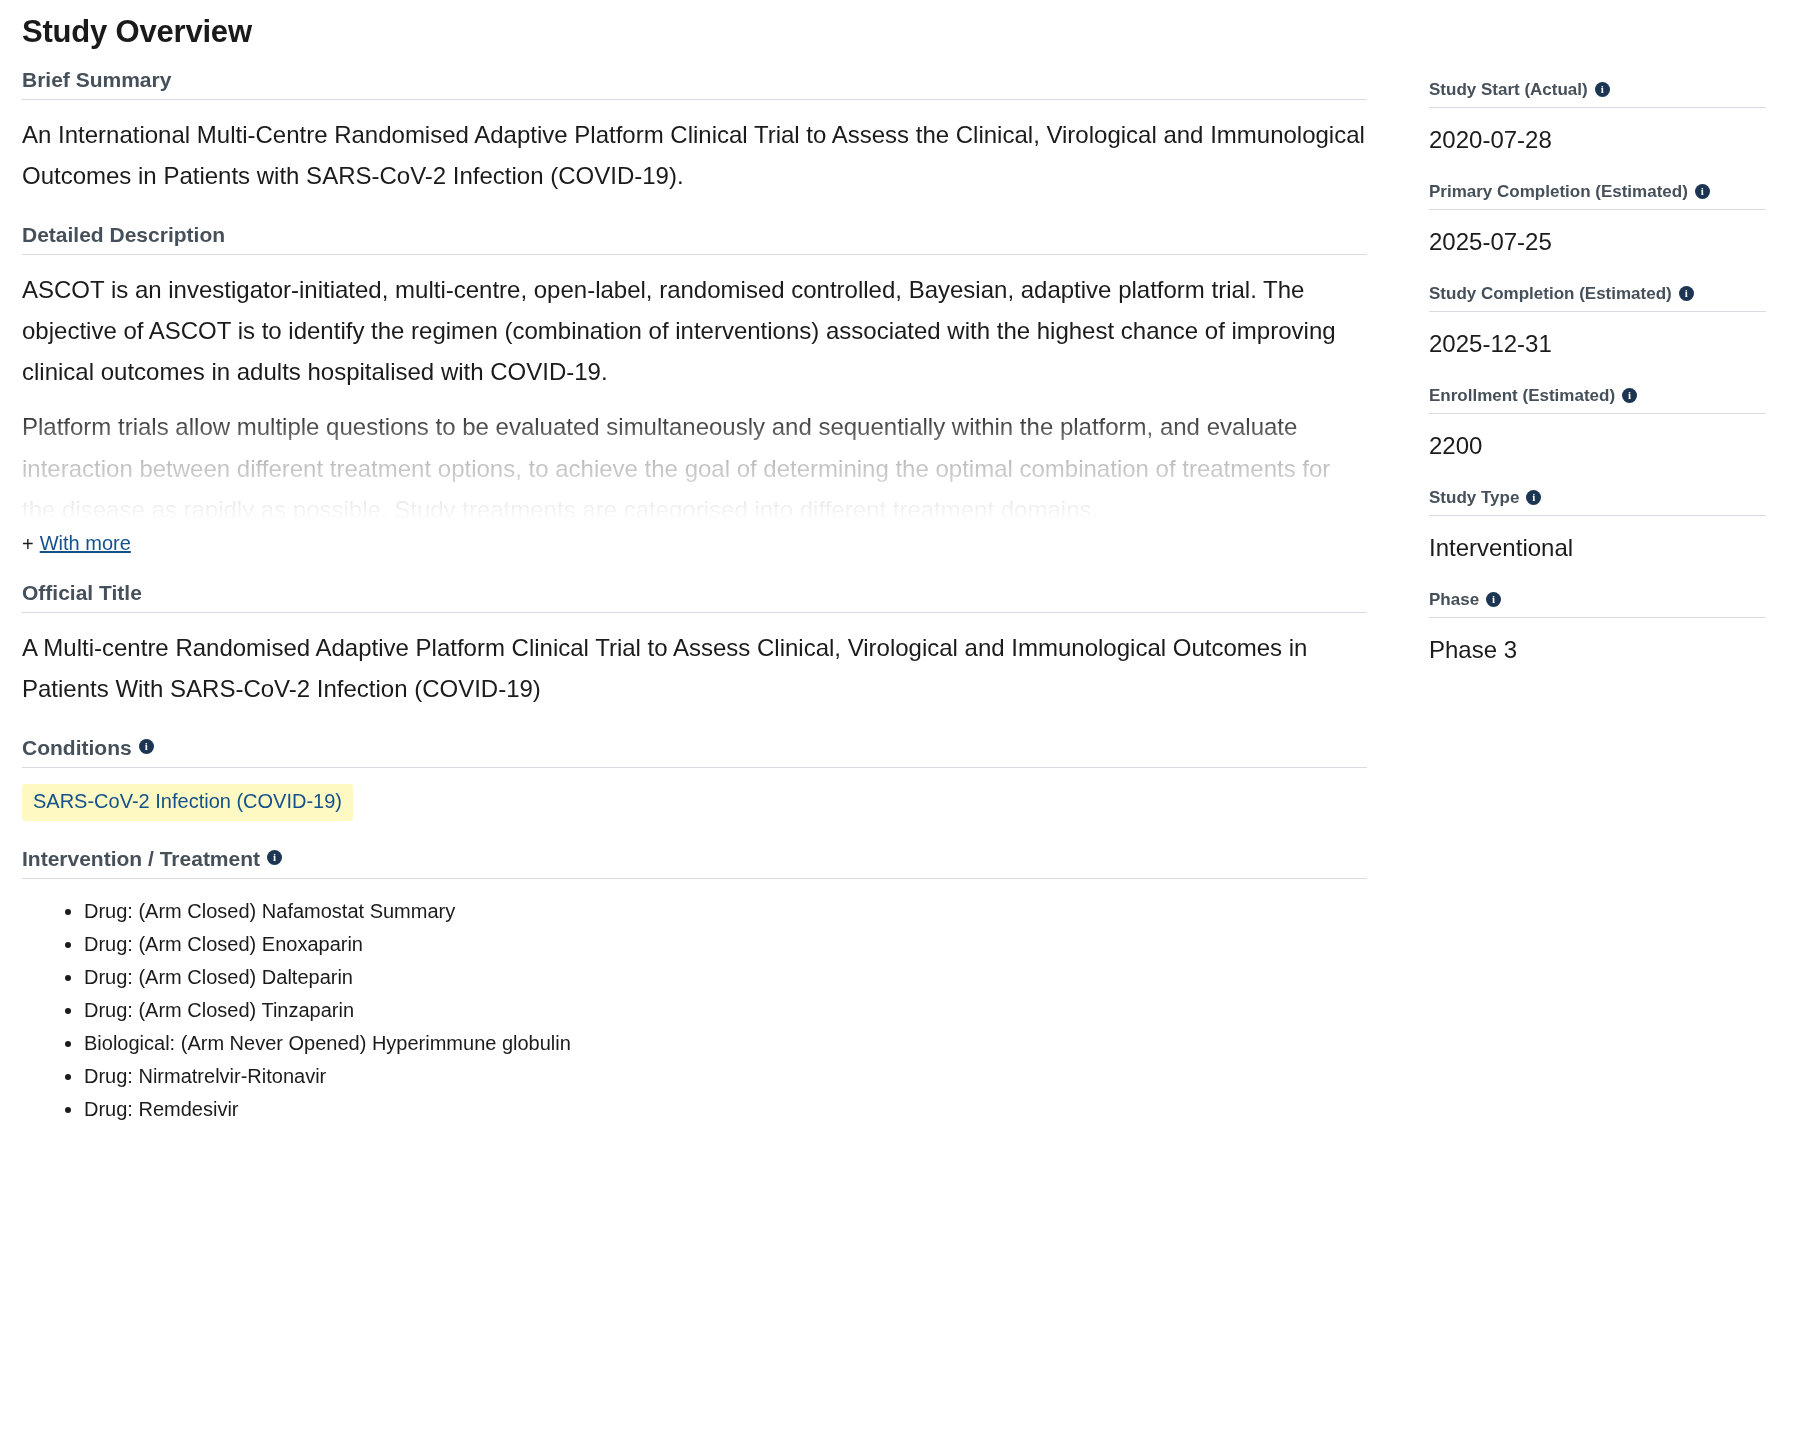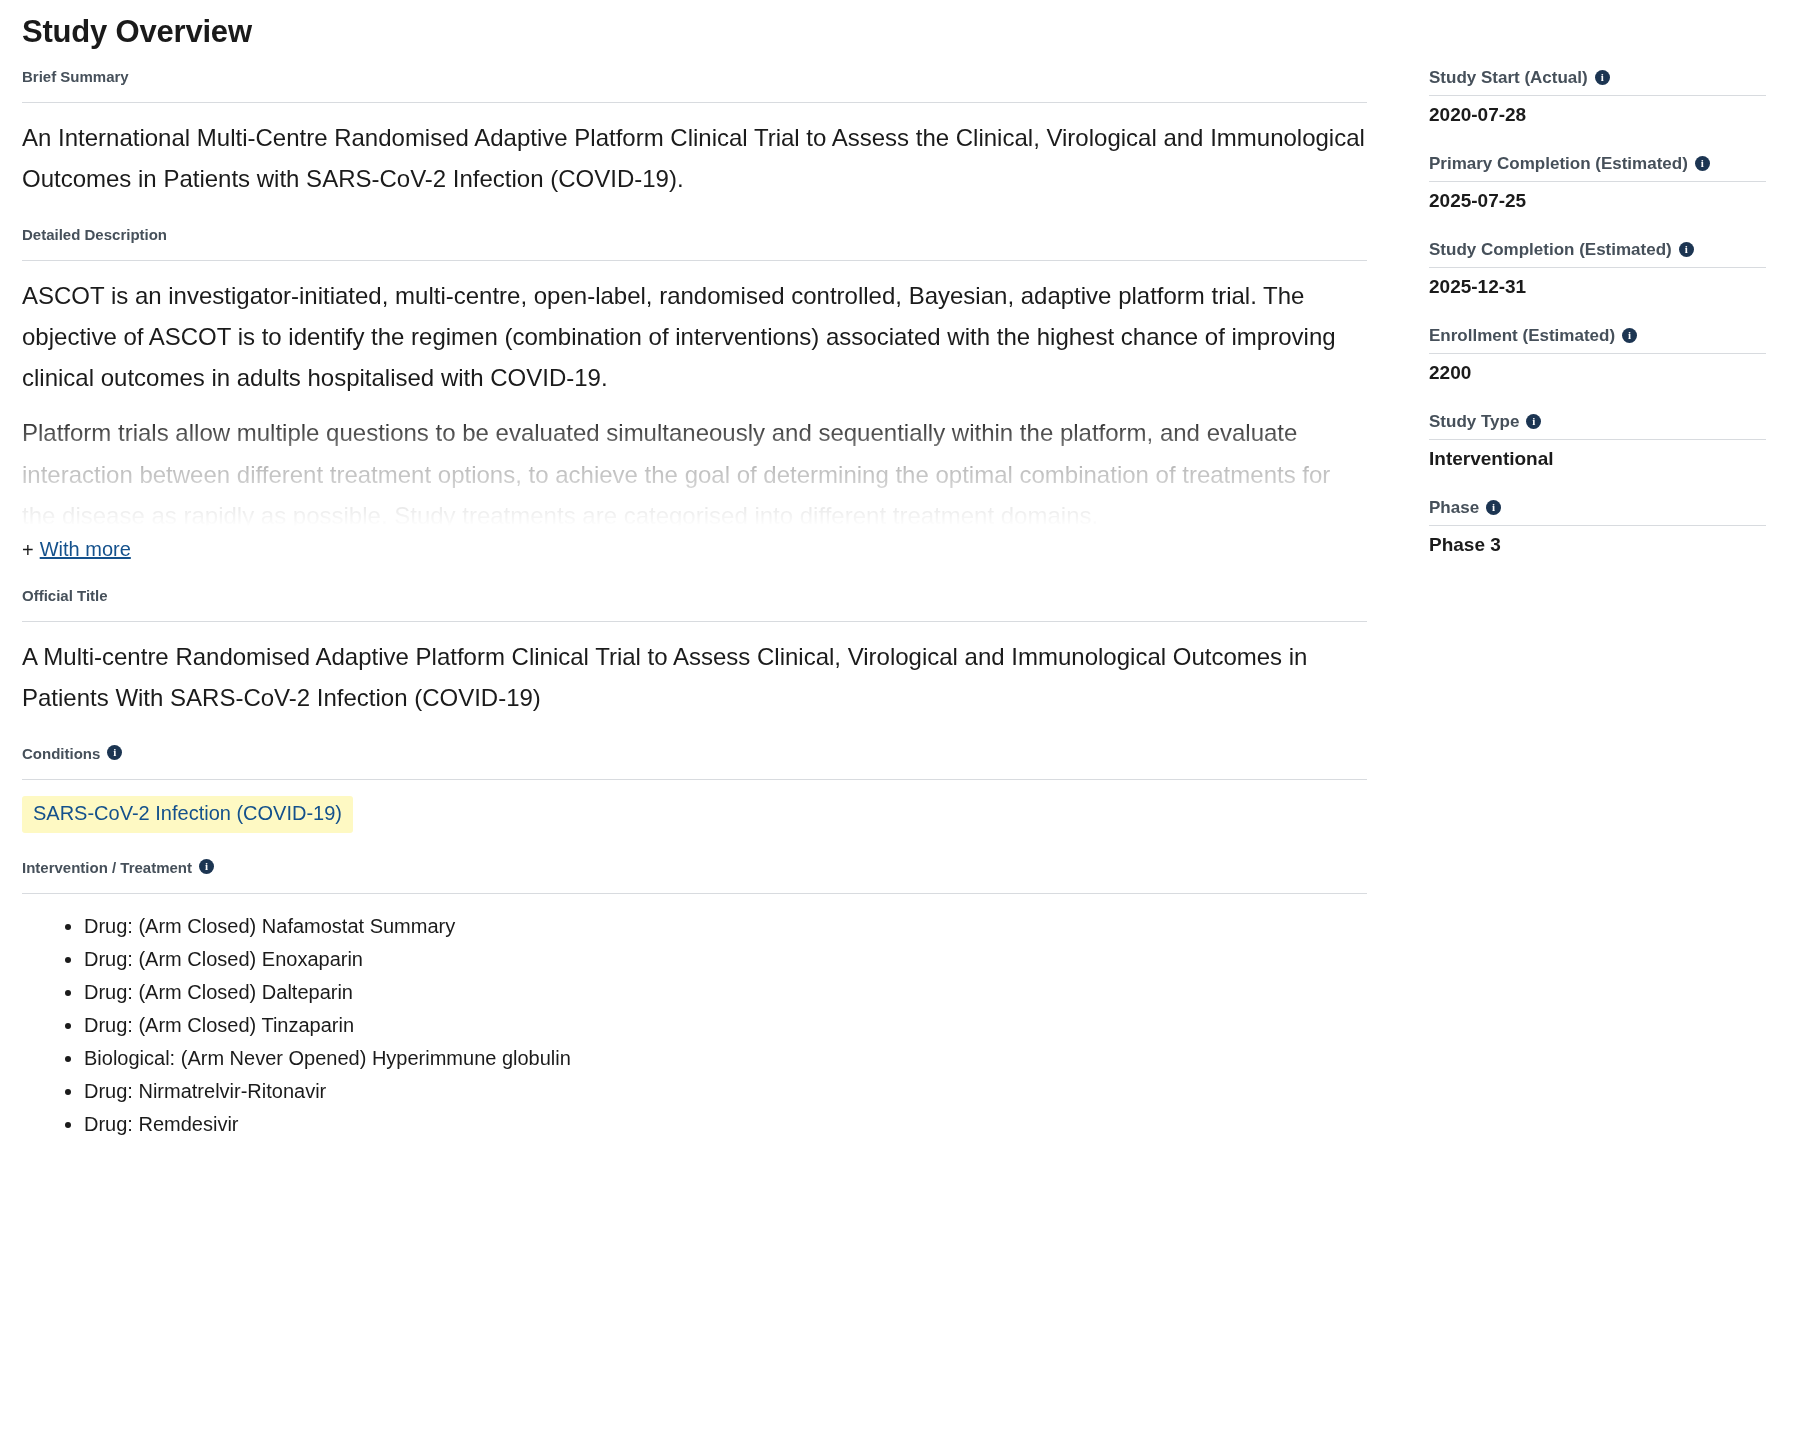--- a/index.html
+++ b/index.html
@@ -37,24 +37,24 @@
     padding-right: 10px;
     box-sizing: border-box;
   }
   .col-right {
     flex: 1 1 auto;
     padding-left: 52px;
     box-sizing: border-box;
   }
   
   .field-label {
-    font-size: 15px;
+    font-size: 21px;
     font-weight: bold;
     color: #46505a;
-    padding-bottom: 17px;
+    padding-bottom: 7px;
     border-bottom: 1px solid #d8dbdf;
     margin-top: 26px;
     display: flex;
     align-items: center;
     gap: 7px;
   }
   .field-label:first-child { margin-top: 0; }
   .body-text {
     font-size: 24px;
     line-height: 1.72;
@@ -139,26 +139,25 @@
     font-size: 17px;
     font-weight: bold;
     color: #46505a;
     padding-bottom: 7px;
     border-bottom: 1px solid #d8dbdf;
     margin-top: 28px;
     display: flex;
     align-items: center;
     gap: 7px;
   }
-  .rail-label:first-child { margin-top: 0; }
+  .rail-label:first-child { margin-top: 12px; }
   .rail-value {
-    font-size: 19px;
-    color: #1b1b1b;
-    margin-top: 8px;
-    font-weight: bold;
+    font-size: 24px;
+    color: #1b1b1b;
+    margin-top: 18px;
   }
 </style>
 </head>
 <body>
 
 <div class="page">
 
   <h1 class="page-title">Study Overview</h1>
 
   <div class="columns">

